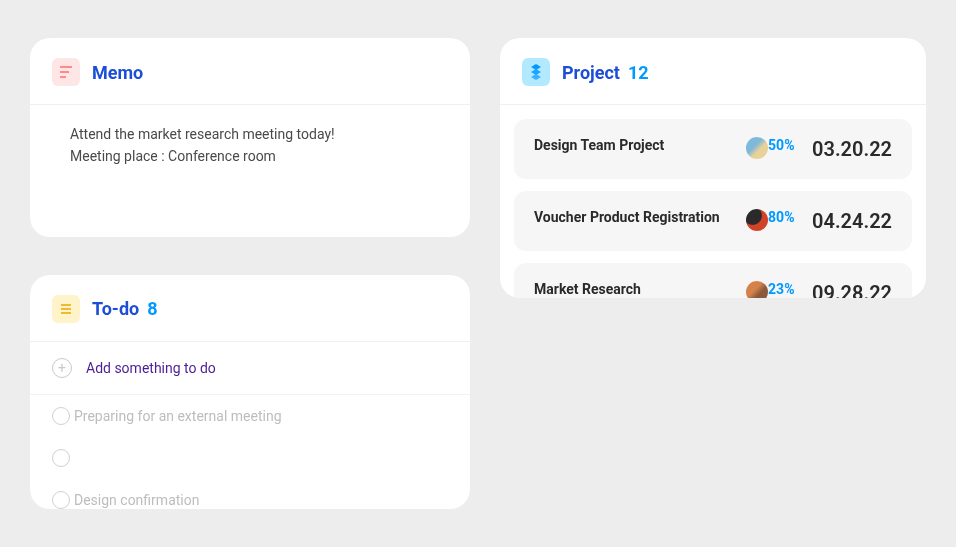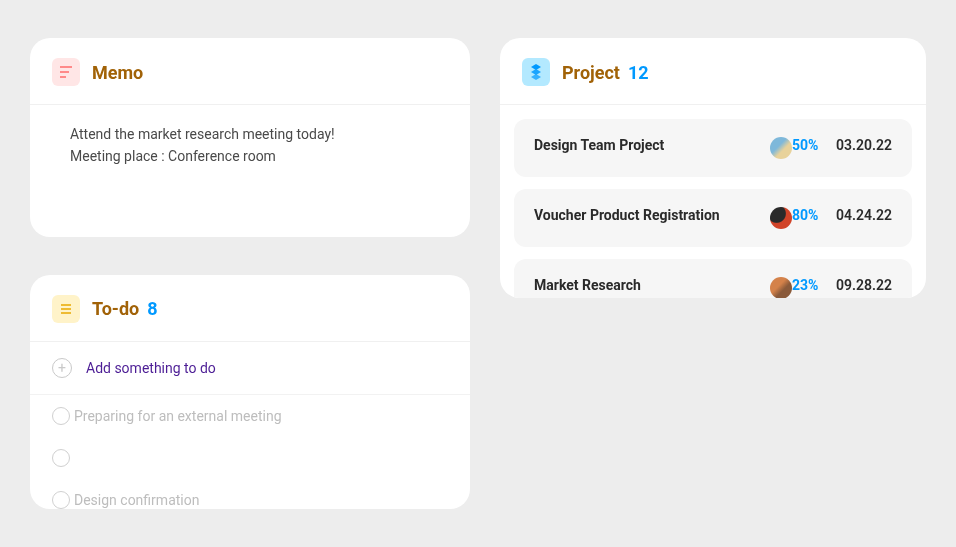--- a/index.html
+++ b/index.html
@@ -51,21 +51,21 @@
     }
     .icon-todo {
       background: #fff3c9;
     }
     .icon-project {
       background: #b3e9ff;
     }
     .card-title {
       font-size: 18px;
       font-weight: 700;
-      color: #a16207;
+      color: #1d4ed8;
     }
     .card-count {
       font-size: 18px;
       font-weight: 700;
       color: #0099ff;
       margin-left: -4px;
     }
     .memo-body {
       padding: 18px 22px 48px 40px;
       color: #4a4a4a;
@@ -151,21 +151,21 @@
     .avatar2 { background: radial-gradient(circle at 30% 30%, #2a2a2a 40%, #d14328 45%); }
     .avatar3 { background: linear-gradient(135deg, #d4824a 40%, #8a5a3a 60%); }
     .progress {
       font-size: 14px;
       font-weight: 700;
       color: #0099ff;
       width: 44px;
       text-align: left;
     }
     .date {
-      font-size: 14px;
+      font-size: 20px;
       font-weight: 600;
       color: #2a2a2a;
     }
     .memo-card { height: 215px; }
     .todo-card { }
     .project-card { height: 260px; overflow: hidden; }
     .project-card .project-body { padding-bottom: 0; }
     .project-row:last-child { margin-bottom: 0; }
   </style>
 </head>

